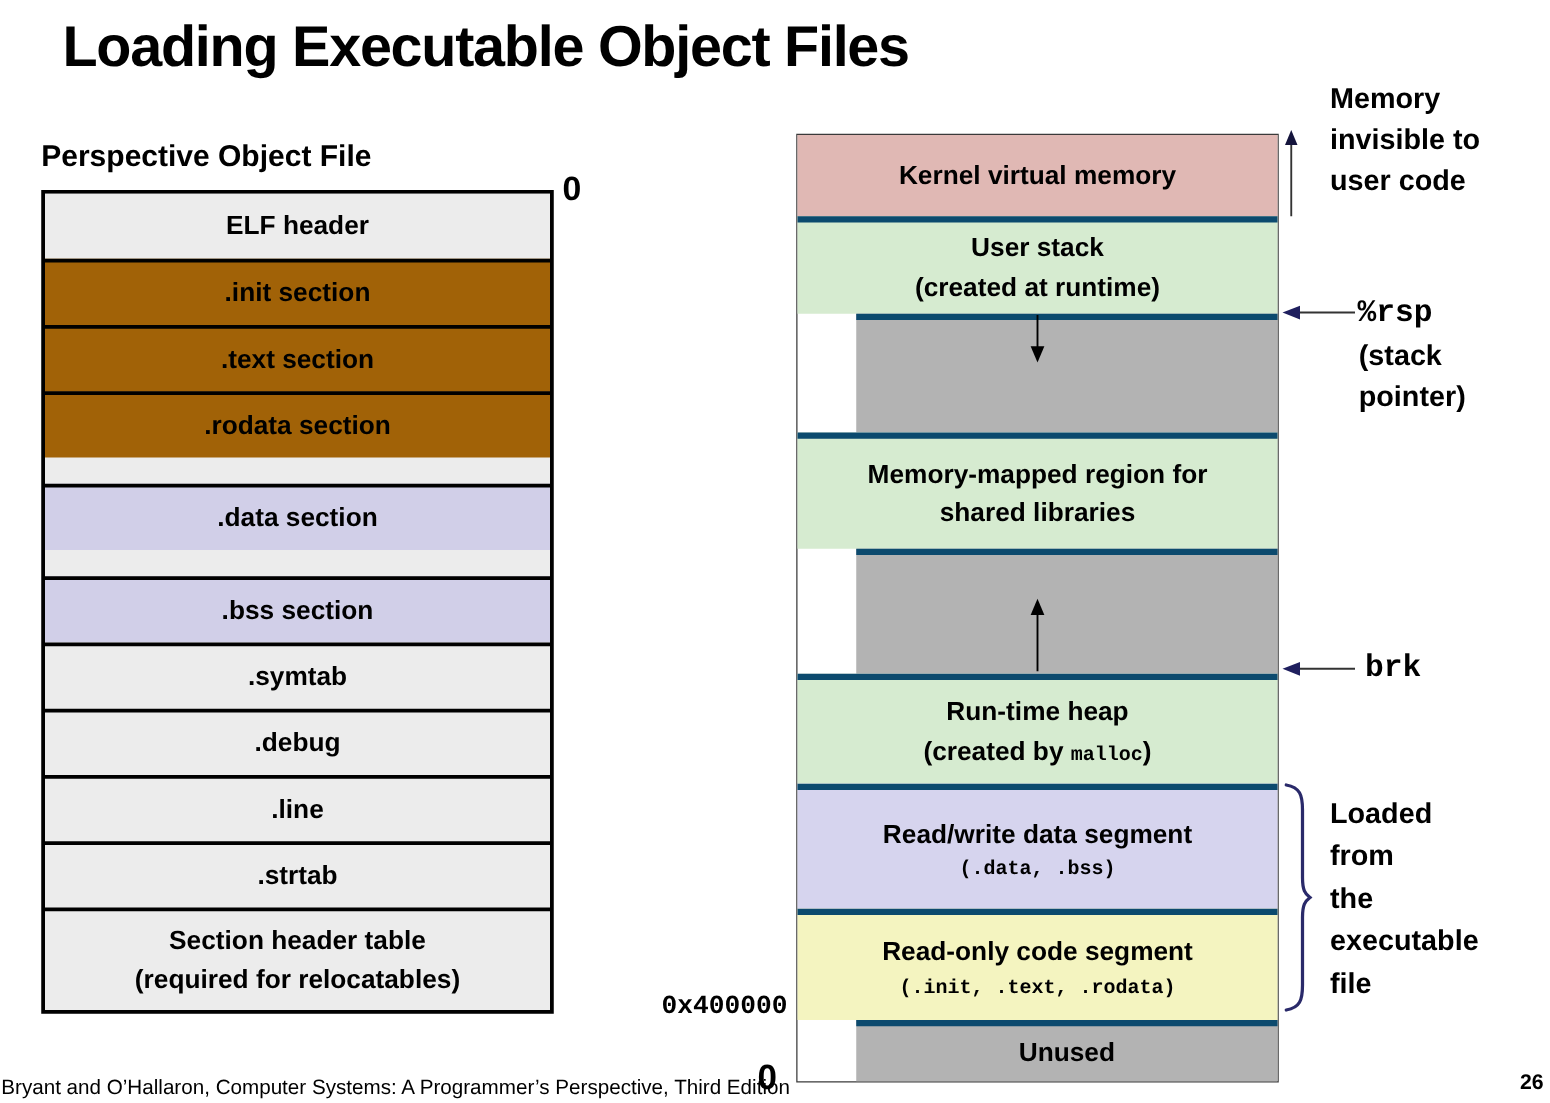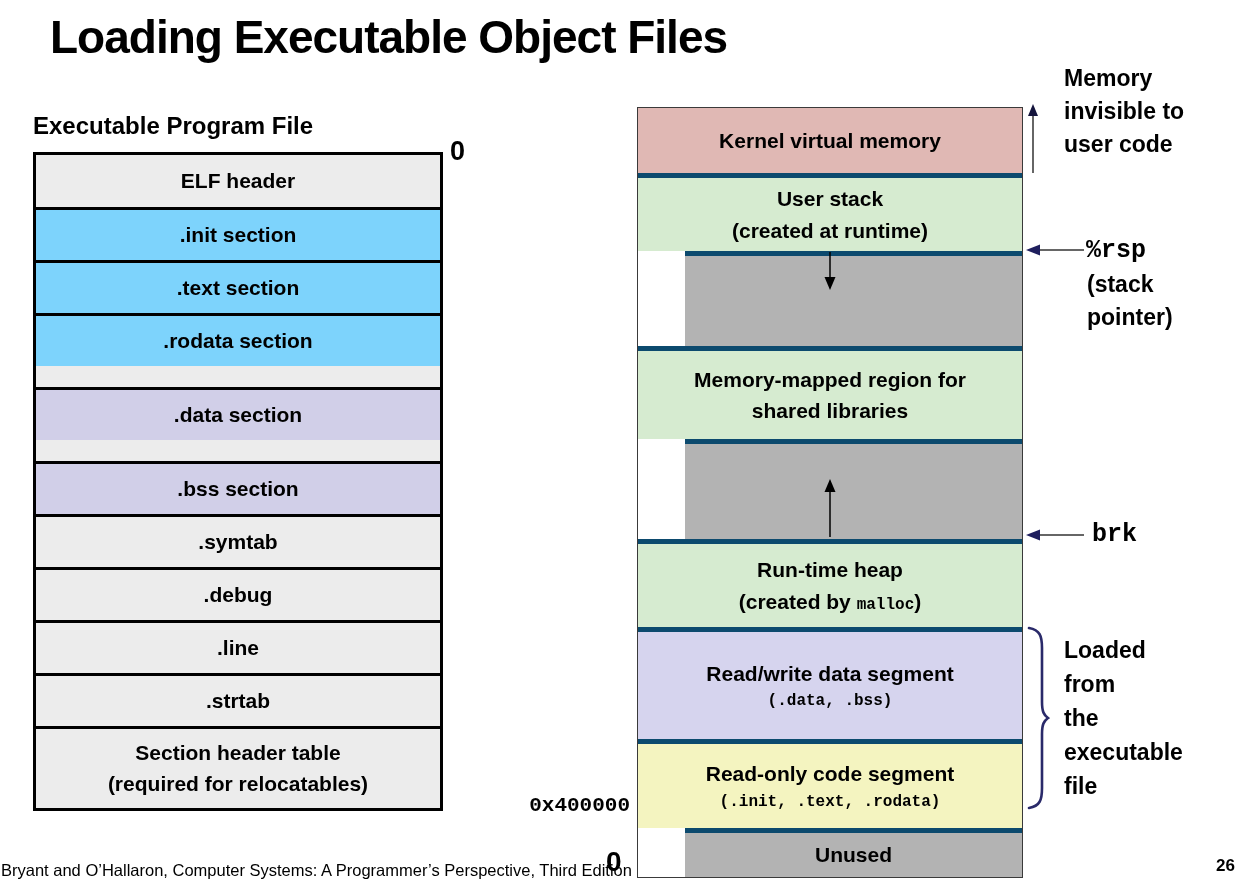--- a/index.html
+++ b/index.html
@@ -13,38 +13,38 @@
   .title{left:50px;top:10px;font-size:46px;font-weight:bold;letter-spacing:-1px;}
 
   
   .file-heading{left:33px;top:112px;font-size:24px;font-weight:bold;}
   .file-box{left:33px;top:152px;width:410px;border:3px solid #000;box-sizing:border-box;background:#ececec;}
   .file-row{box-sizing:border-box;display:flex;flex-direction:column;justify-content:center;
             align-items:center;text-align:center;font-weight:bold;font-size:21px;line-height:1.45;
             border-top:3px solid #000;}
   .file-row:first-child{border-top:none;}
   .row-gray{background:#ececec;}
-  .row-yellow{background:#7dd3fc;}
+  .row-yellow{background:#a16207;}
   .row-lav{background:#d1cfe8;margin-top:21px;}
   .rh-s{height:52px;}  
   .rh-d{height:85px;}  
   .rh-n{height:53px;}  
   .rh-b{height:82px;}  
   .file-zero{left:450px;top:136px;font-size:27px;font-weight:bold;}
 
   
   .mem-box{left:637px;top:107px;width:386px;border:1px solid #3a3a3a;box-sizing:border-box;}
   .mem-region{box-sizing:border-box;display:flex;flex-direction:column;justify-content:center;
               align-items:center;text-align:center;font-weight:bold;font-size:21px;line-height:1.5;
               border-top:5px solid #0c4a6e;}
   .mem-region:first-child{border-top:none;}
   .mem-pink{background:#e0b8b4;height:65px;}
   .mem-green{background:#d6ebd0;}
   .mem-gray{background:#b3b3b3;margin-left:47px;}
-  .mem-lav{background:#d6d4ee;height:112px;align-items:center;}
+  .mem-lav{background:#d6d4ee;height:100px;align-items:center;}
   .mem-yellow{background:#f4f4c0;height:89px;}
   .h-stack{height:78px;}
   .h-gray1{height:95px;}
   .h-mmap{height:93px;}
   .h-gray2{height:100px;}
   .h-heap{height:88px;}
   .h-unused{height:49px;}
   .mem-mono-line{font-size:16px;}
 
   
@@ -64,21 +64,21 @@
 
   svg{display:block;}
 </style>
 </head>
 <body>
 
 <div id="slide">
 
   <div class="abs title">Loading Executable Object Files</div>
 
-  <div class="abs file-heading">Executable Program File</div>
+  <div class="abs file-heading">Perspective Object File</div>
   <div class="abs file-zero">0</div>
 
   <div class="abs file-box">
     <div class="file-row row-gray rh-s pre">ELF header</div>
     <div class="file-row row-yellow rh-n pre">.init section</div>
     <div class="file-row row-yellow rh-n pre">.text section</div>
     <div class="file-row row-yellow rh-n pre">.rodata section</div>
     <div class="file-row row-lav rh-n pre">.data section</div>
     <div class="file-row row-lav rh-n pre">.bss section</div>
     <div class="file-row row-gray rh-n pre">.symtab</div>

